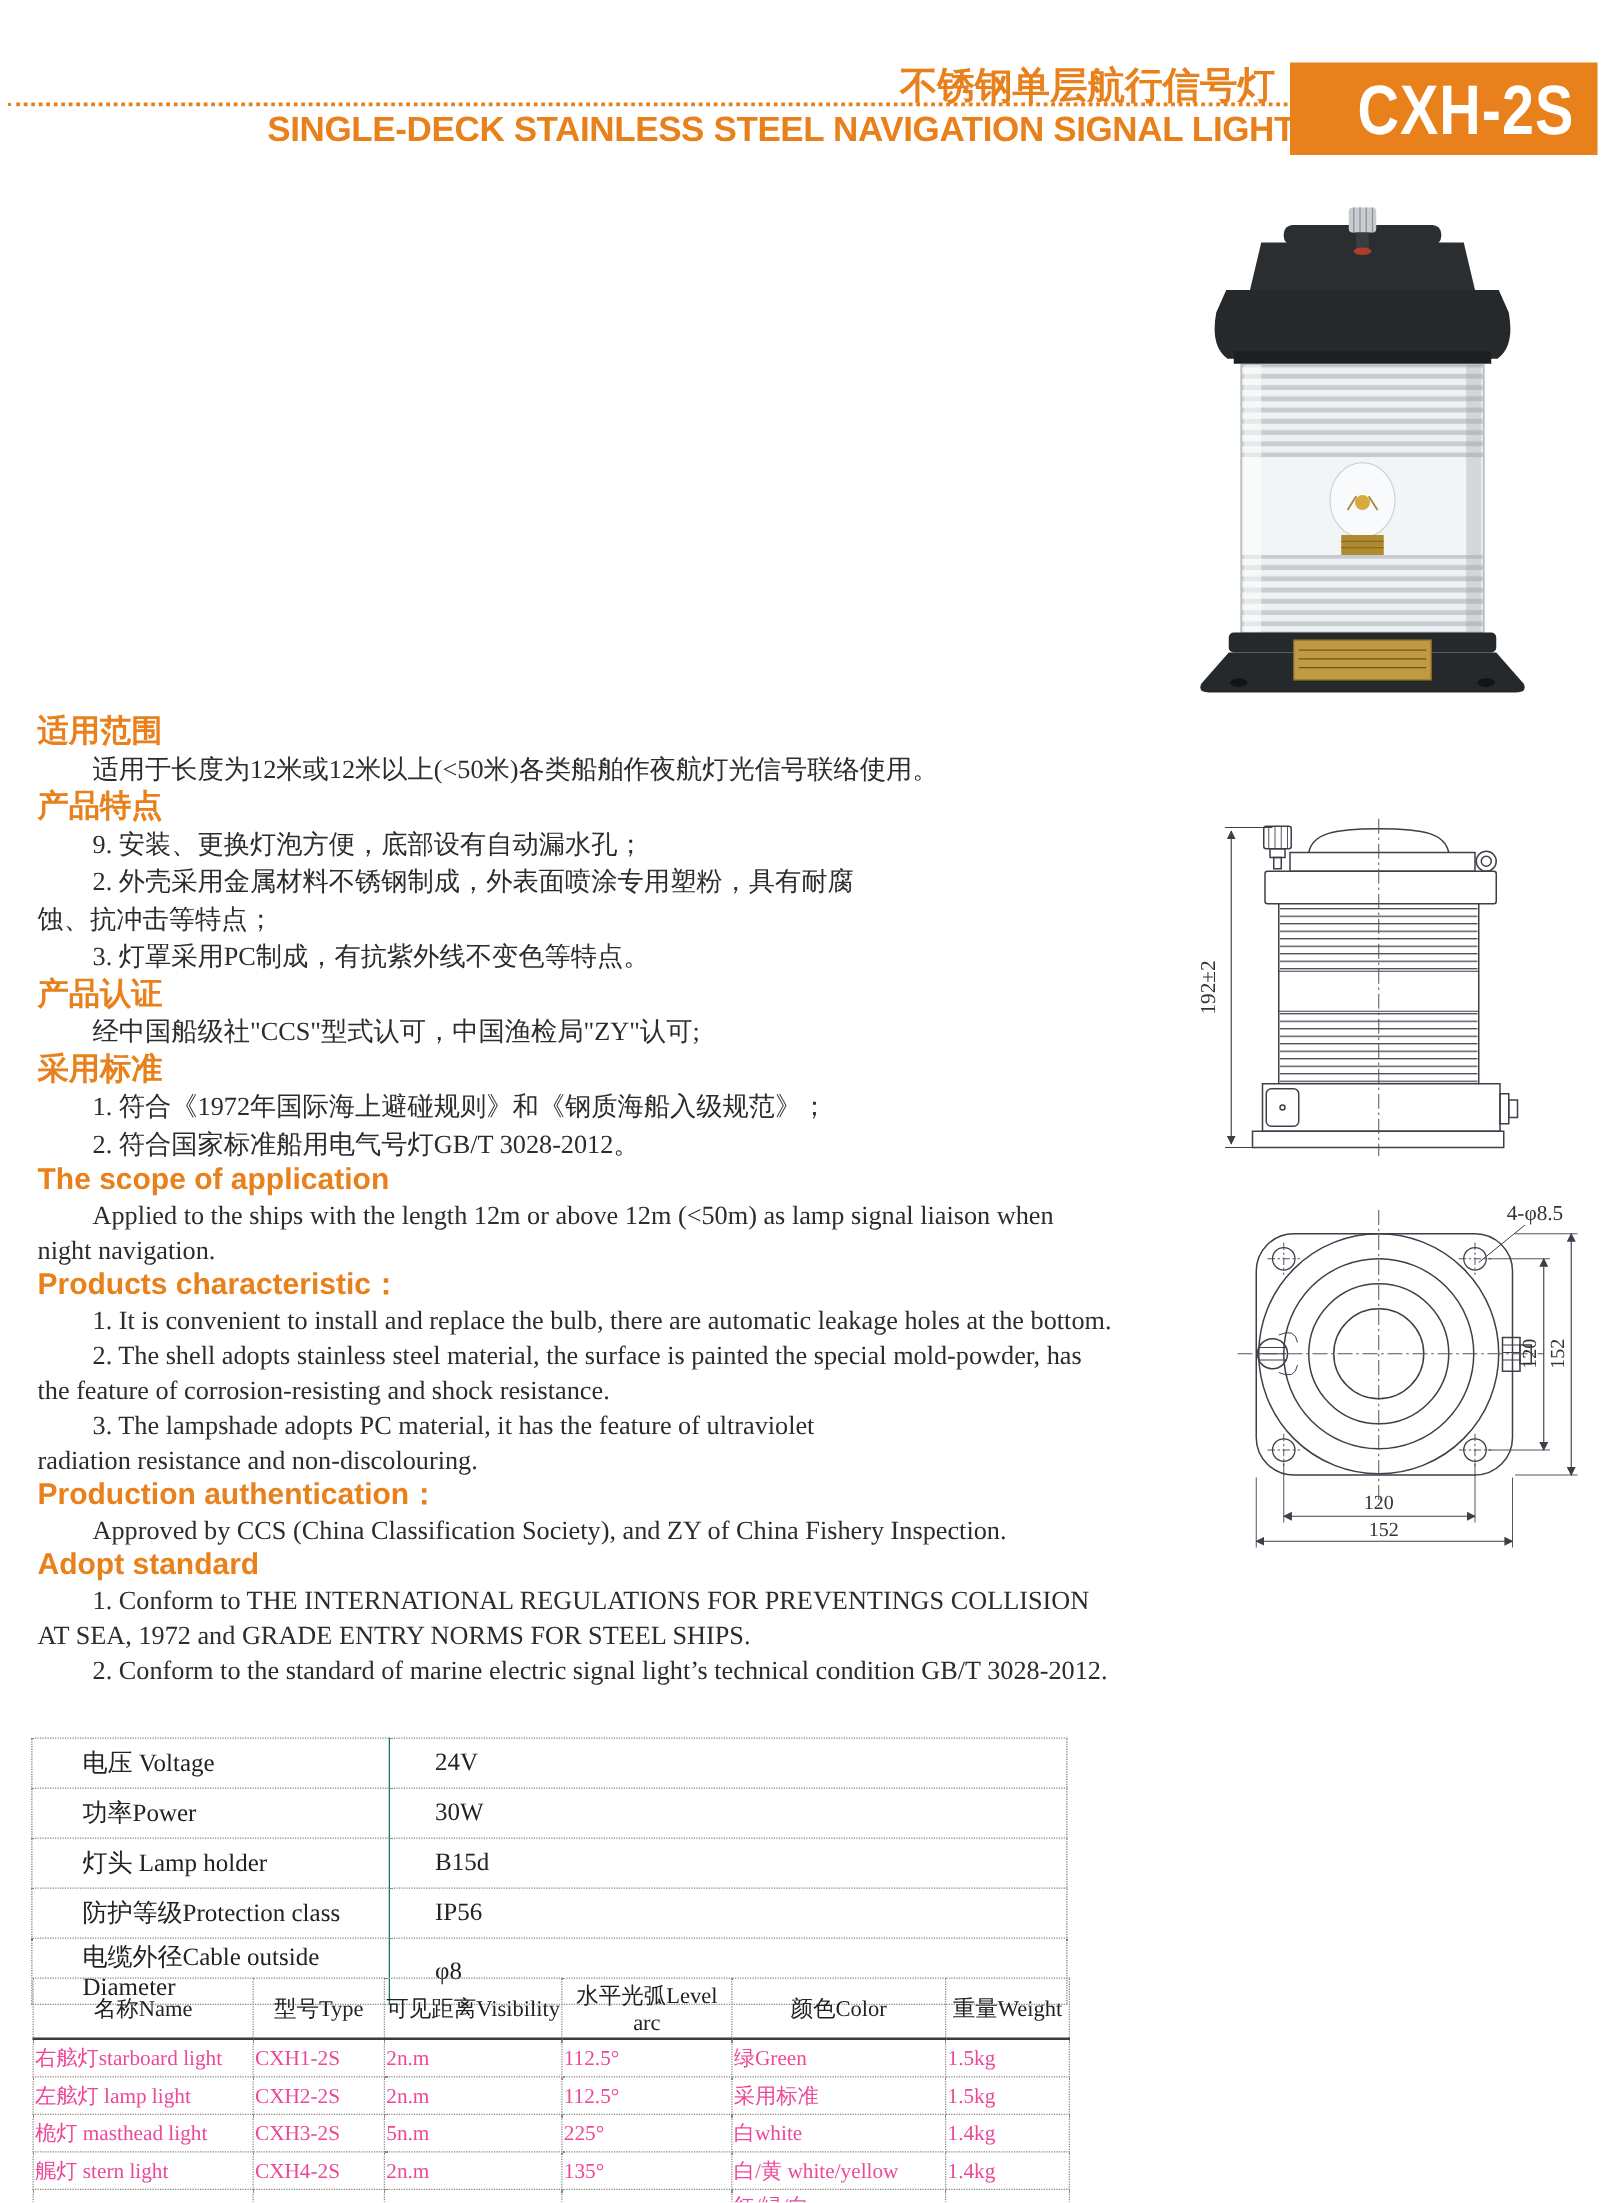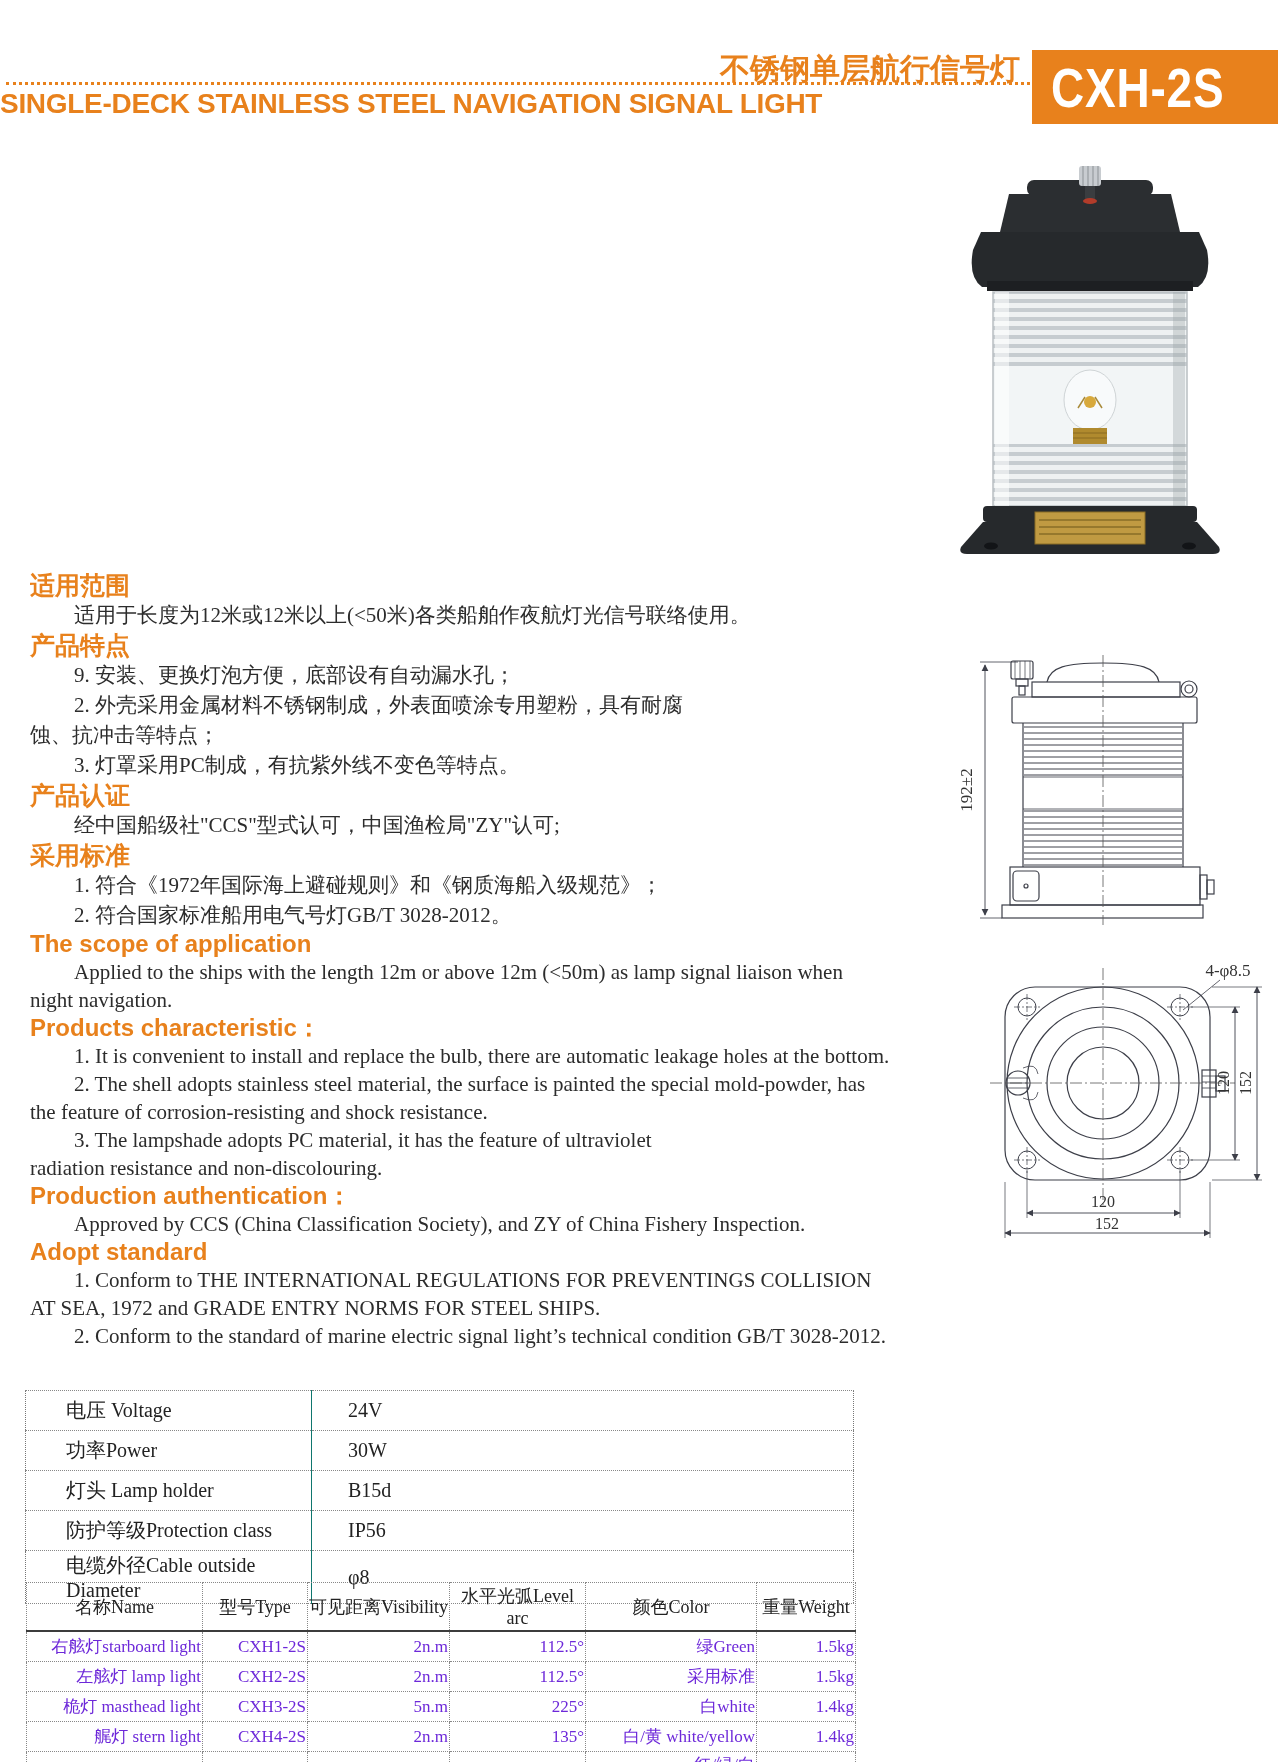--- a/index.html
+++ b/index.html
@@ -9,25 +9,25 @@
   }
   html,body{margin:0;padding:0;background:#fff;}
   #page{position:relative;width:1283px;height:1762px;background:#fff;overflow:hidden;
         font-family:"Liberation Serif",serif;}
 
   
   .title-cn{position:absolute;left:0;top:52px;width:1020px;text-align:right;
             font:700 30px/34px "Liberation Sans",sans-serif;color:var(--orange);}
   .head-rule{position:absolute;left:6px;top:82px;width:1024px;height:0;
              border-top:3px dotted var(--orange);}
-  .title-en{position:absolute;left:0;top:88px;width:1036px;text-align:left;
+  .title-en{position:absolute;left:0;top:88px;width:1036px;text-align:right;
             font:700 28px/32px "Liberation Sans",sans-serif;letter-spacing:-.3px;
             color:var(--orange);}
   .badge{position:absolute;left:1032px;top:50px;width:246px;height:74px;
-         background:var(--orange);display:flex;align-items:center;justify-content:flex-start;}
+         background:var(--orange);display:flex;align-items:center;justify-content:flex-end;}
   .badge span{font:700 56px "Liberation Sans",sans-serif;color:#fff;
               transform:scaleX(.82);letter-spacing:1px;}
 
   
   .content{position:absolute;left:30px;top:570px;width:1020px;}
   .content div{white-space:nowrap;}
   .h-cn{font:700 25px/30px "Liberation Sans",sans-serif;color:var(--orange);}
   .h-en{font:700 24px/28px "Liberation Sans",sans-serif;color:var(--orange);}
   .p-cn{font:400 21px/30px "Liberation Serif",serif;color:var(--ink);}
   .p-en{font:400 21px/28px "Liberation Serif",serif;color:var(--ink);}
@@ -45,22 +45,22 @@
   table.spec td{height:37px;border-top:1px dotted #888;border-bottom:1px dotted #888;
                 font:400 20px "Liberation Serif",serif;color:#222;}
   table.spec td.lbl{padding-left:40px;border-right:1px solid #0f766e;}
   table.spec td.val{padding-left:36px;}
 
   
   .mod-wrap{position:absolute;left:26px;top:1582px;}
   table.mod{width:829px;border-collapse:collapse;table-layout:fixed;border:1px dotted #777;}
   table.mod th{height:28px;font:400 18px "Liberation Serif",serif;color:#222;
                border:1px dotted #888;border-bottom:2px solid #3c3c3c;font-weight:400;}
-  table.mod td{height:27px;font:400 17px "Liberation Serif",serif;color:#6d28d9;
-               text-align:right;border:1px dotted #888;}
+  table.mod td{height:27px;font:400 17px "Liberation Serif",serif;color:#ec4899;
+               text-align:left;border:1px dotted #888;}
 </style>
 </head>
 <body>
 
 <div id="page">
 
   <div class="title-cn">不锈钢单层航行信号灯</div>
   <div class="head-rule"></div>
   <div class="title-en">SINGLE-DECK STAINLESS STEEL NAVIGATION SIGNAL LIGHT</div>
   <div class="badge">

